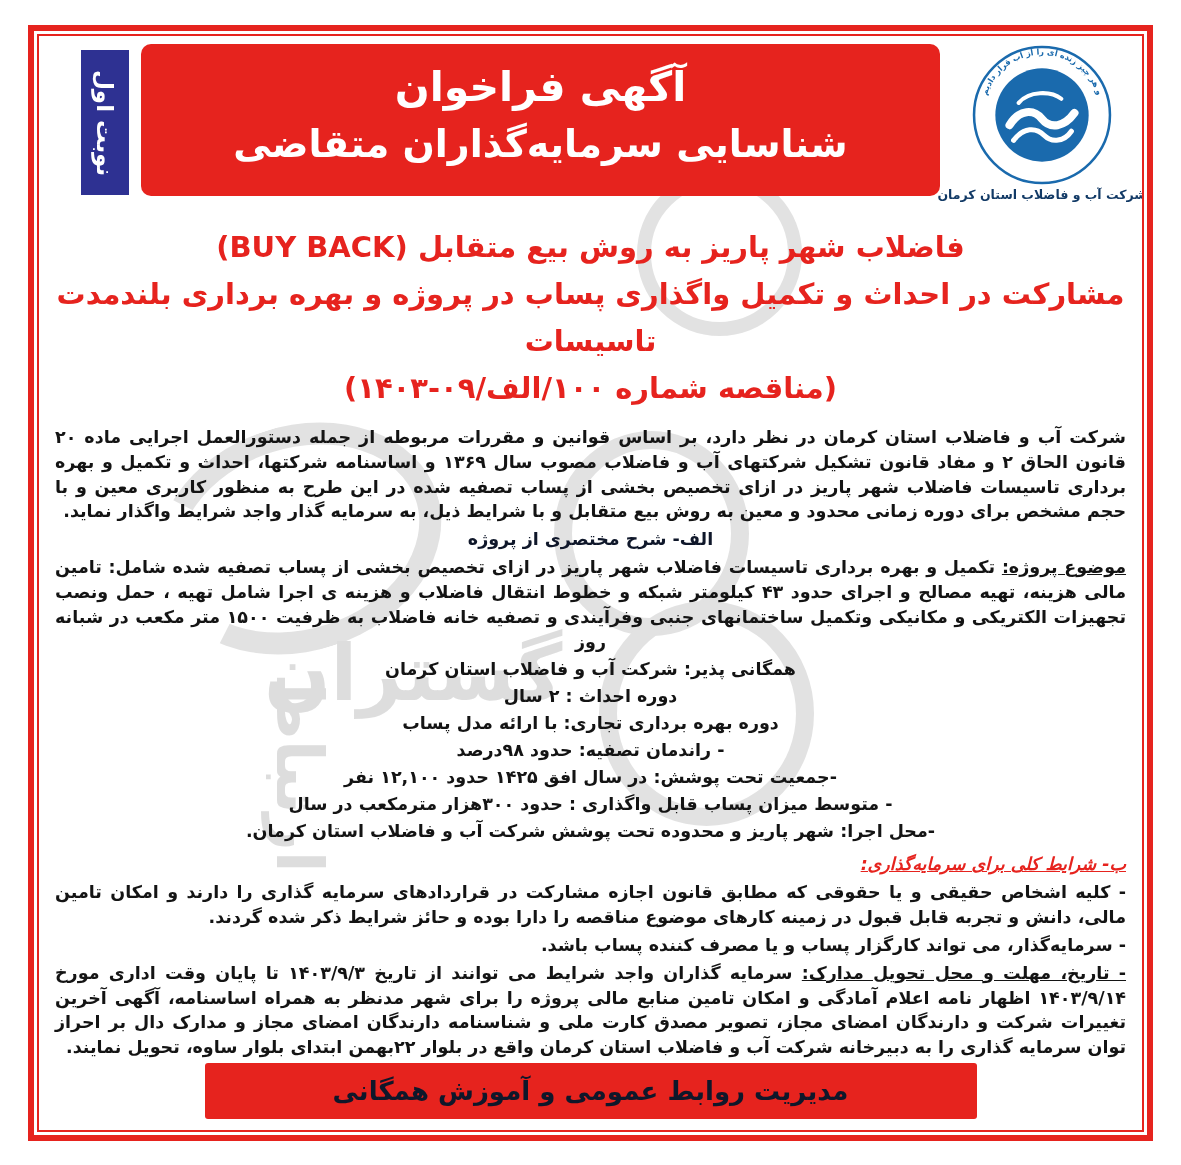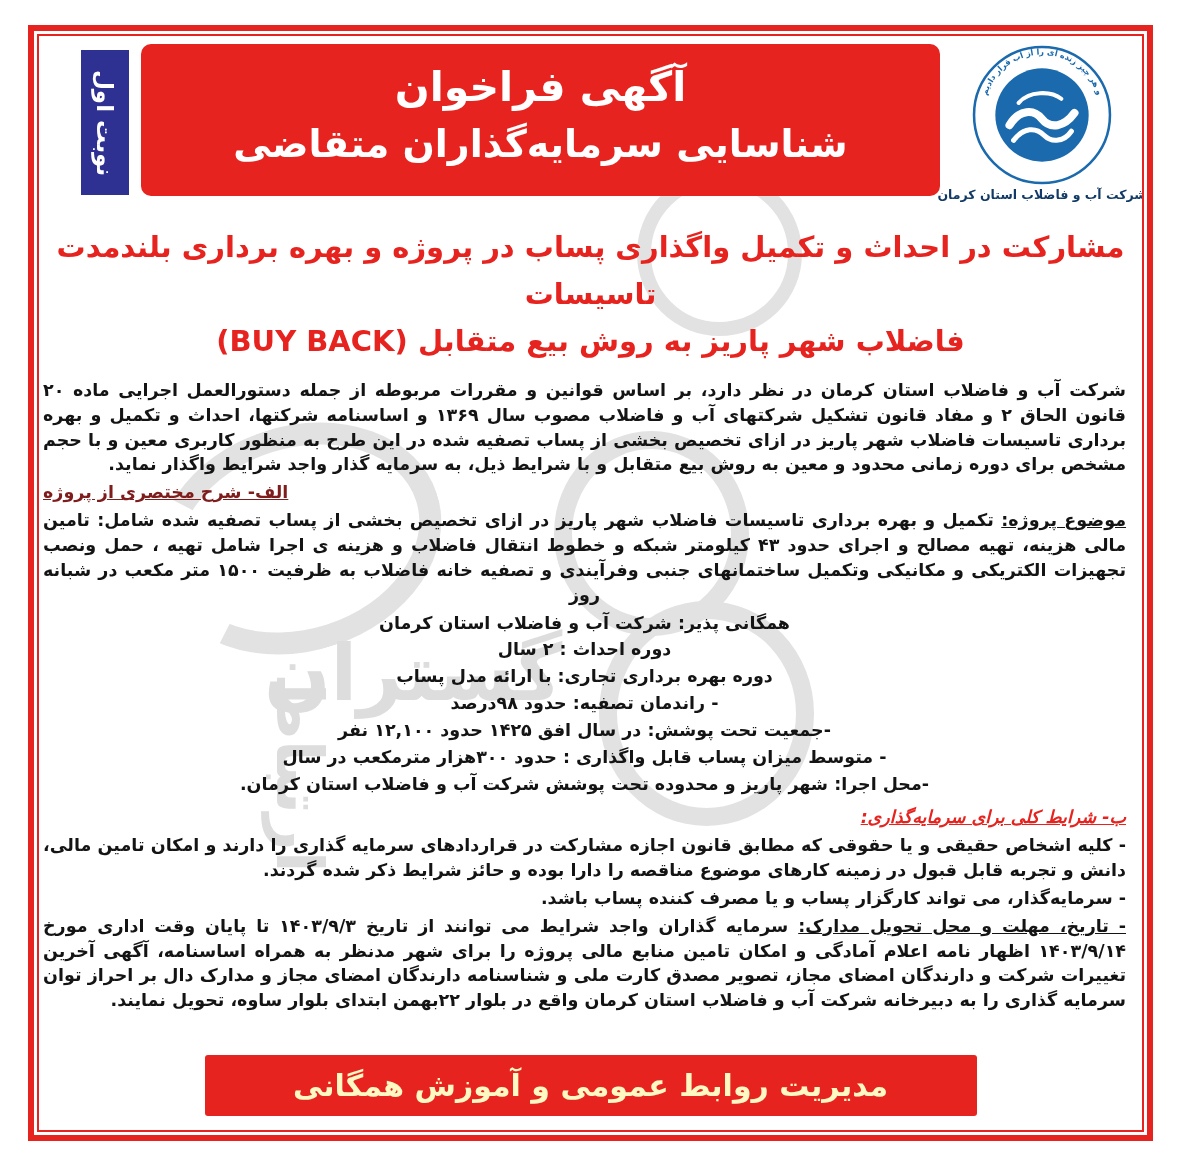--- a/index.html
+++ b/index.html
@@ -60,36 +60,36 @@
     position: absolute; top: 50%; left: 50%;
     transform: translate(-50%, -50%) rotate(90deg);
     white-space: nowrap; color: #fff; font-size: 23px; font-weight: bold;
   }
   
   .headline { position: relative; z-index: 1; text-align: center; color: #e6231e; font-weight: bold; margin-top: 16px; flex: none; }
   .headline .hl { font-size: 29px; line-height: 1.62; }
   
   .body {
     position: relative; z-index: 1;
-    padding: 10px 16px 0 4px;
+    padding: 10px 16px 0 16px;
     font-size: 17.5px; font-weight: bold; line-height: 1.42;
     text-align: justify;
   }
   .body p { margin: 3px 0; }
-  .sec-title { color: #7f1d1d; text-decoration: underline; text-align: left; }
+  .sec-title { color: #0f172a; text-align: center; }
   .sec-title-b { color: #e6231e; text-decoration: underline; text-align: right; margin-top: 9px !important; font-style: italic; }
   .subject { text-align: justify; text-align-last: center; }
   .label-underline { text-decoration: underline; }
   .details div { text-align: center; line-height: 1.42; margin: 2px 0; }
   
   .footer {
     position: relative; z-index: 1;
     margin: auto auto 14px; width: 772px;
-    background: #e6231e; color: #fef9c3; text-align: center;
-    font-size: 30px; font-weight: bold; padding: 13px 0; border-radius: 3px;
+    background: #e6231e; color: #0f172a; text-align: center;
+    font-size: 26px; font-weight: bold; padding: 13px 0; border-radius: 3px;
     flex: none;
   }
 </style>
 </head>
 <body>
 
 <div class="frame-outer">
   <div class="frame-inner">
 
     <div class="watermark">
@@ -123,22 +123,23 @@
         <div class="title-line1">آگهی فراخوان</div>
         <div class="title-line2">شناسایی سرمایه‌گذاران متقاضی</div>
       </div>
 
       <div class="badge">
         <span>نوبت اول</span>
       </div>
     </header>
 
     <section class="headline">
+      <div class="hl">فاضلاب شهر پاریز به روش بیع متقابل ‎(BUY BACK)‎</div>
       <div class="hl">مشارکت در احداث و تکمیل واگذاری پساب در پروژه و بهره برداری بلندمدت تاسیسات</div>
-      <div class="hl">فاضلاب شهر پاریز به روش بیع متقابل ‎(BUY BACK)‎</div>
+      <div class="hl">(مناقصه شماره ۱۰۰/الف/۰۹-۱۴۰۳)</div>
     </section>
 
     <section class="body">
       <p class="intro">شرکت آب و فاضلاب استان کرمان در نظر دارد، بر اساس قوانین و مقررات مربوطه از جمله دستورالعمل اجرایی ماده ۲۰ قانون الحاق ۲ و مفاد قانون تشکیل شرکتهای آب و فاضلاب مصوب سال ۱۳۶۹ و اساسنامه شرکتها، احداث و تکمیل و بهره برداری تاسیسات فاضلاب شهر پاریز در ازای تخصیص بخشی از پساب تصفیه شده در این طرح به منظور کاربری معین و با حجم مشخص برای دوره زمانی محدود و معین به روش بیع متقابل و با شرایط ذیل، به سرمایه گذار واجد شرایط واگذار نماید.</p>
 
       <p class="sec-title">الف- شرح مختصری از پروژه</p>
 
       <p class="subject">
         <span class="label-underline">موضوع پروژه:</span>
         <span>تکمیل و بهره برداری تاسیسات فاضلاب شهر پاریز در ازای تخصیص بخشی از پساب تصفیه شده شامل: تامین مالی هزینه، تهیه مصالح و اجرای حدود ۴۳ کیلومتر شبکه و خطوط انتقال فاضلاب و هزینه ی اجرا شامل تهیه ، حمل ونصب تجهیزات الکتریکی و مکانیکی وتکمیل ساختمانهای جنبی وفرآیندی و تصفیه خانه فاضلاب به ظرفیت ۱۵۰۰ متر مکعب در شبانه روز</span>

